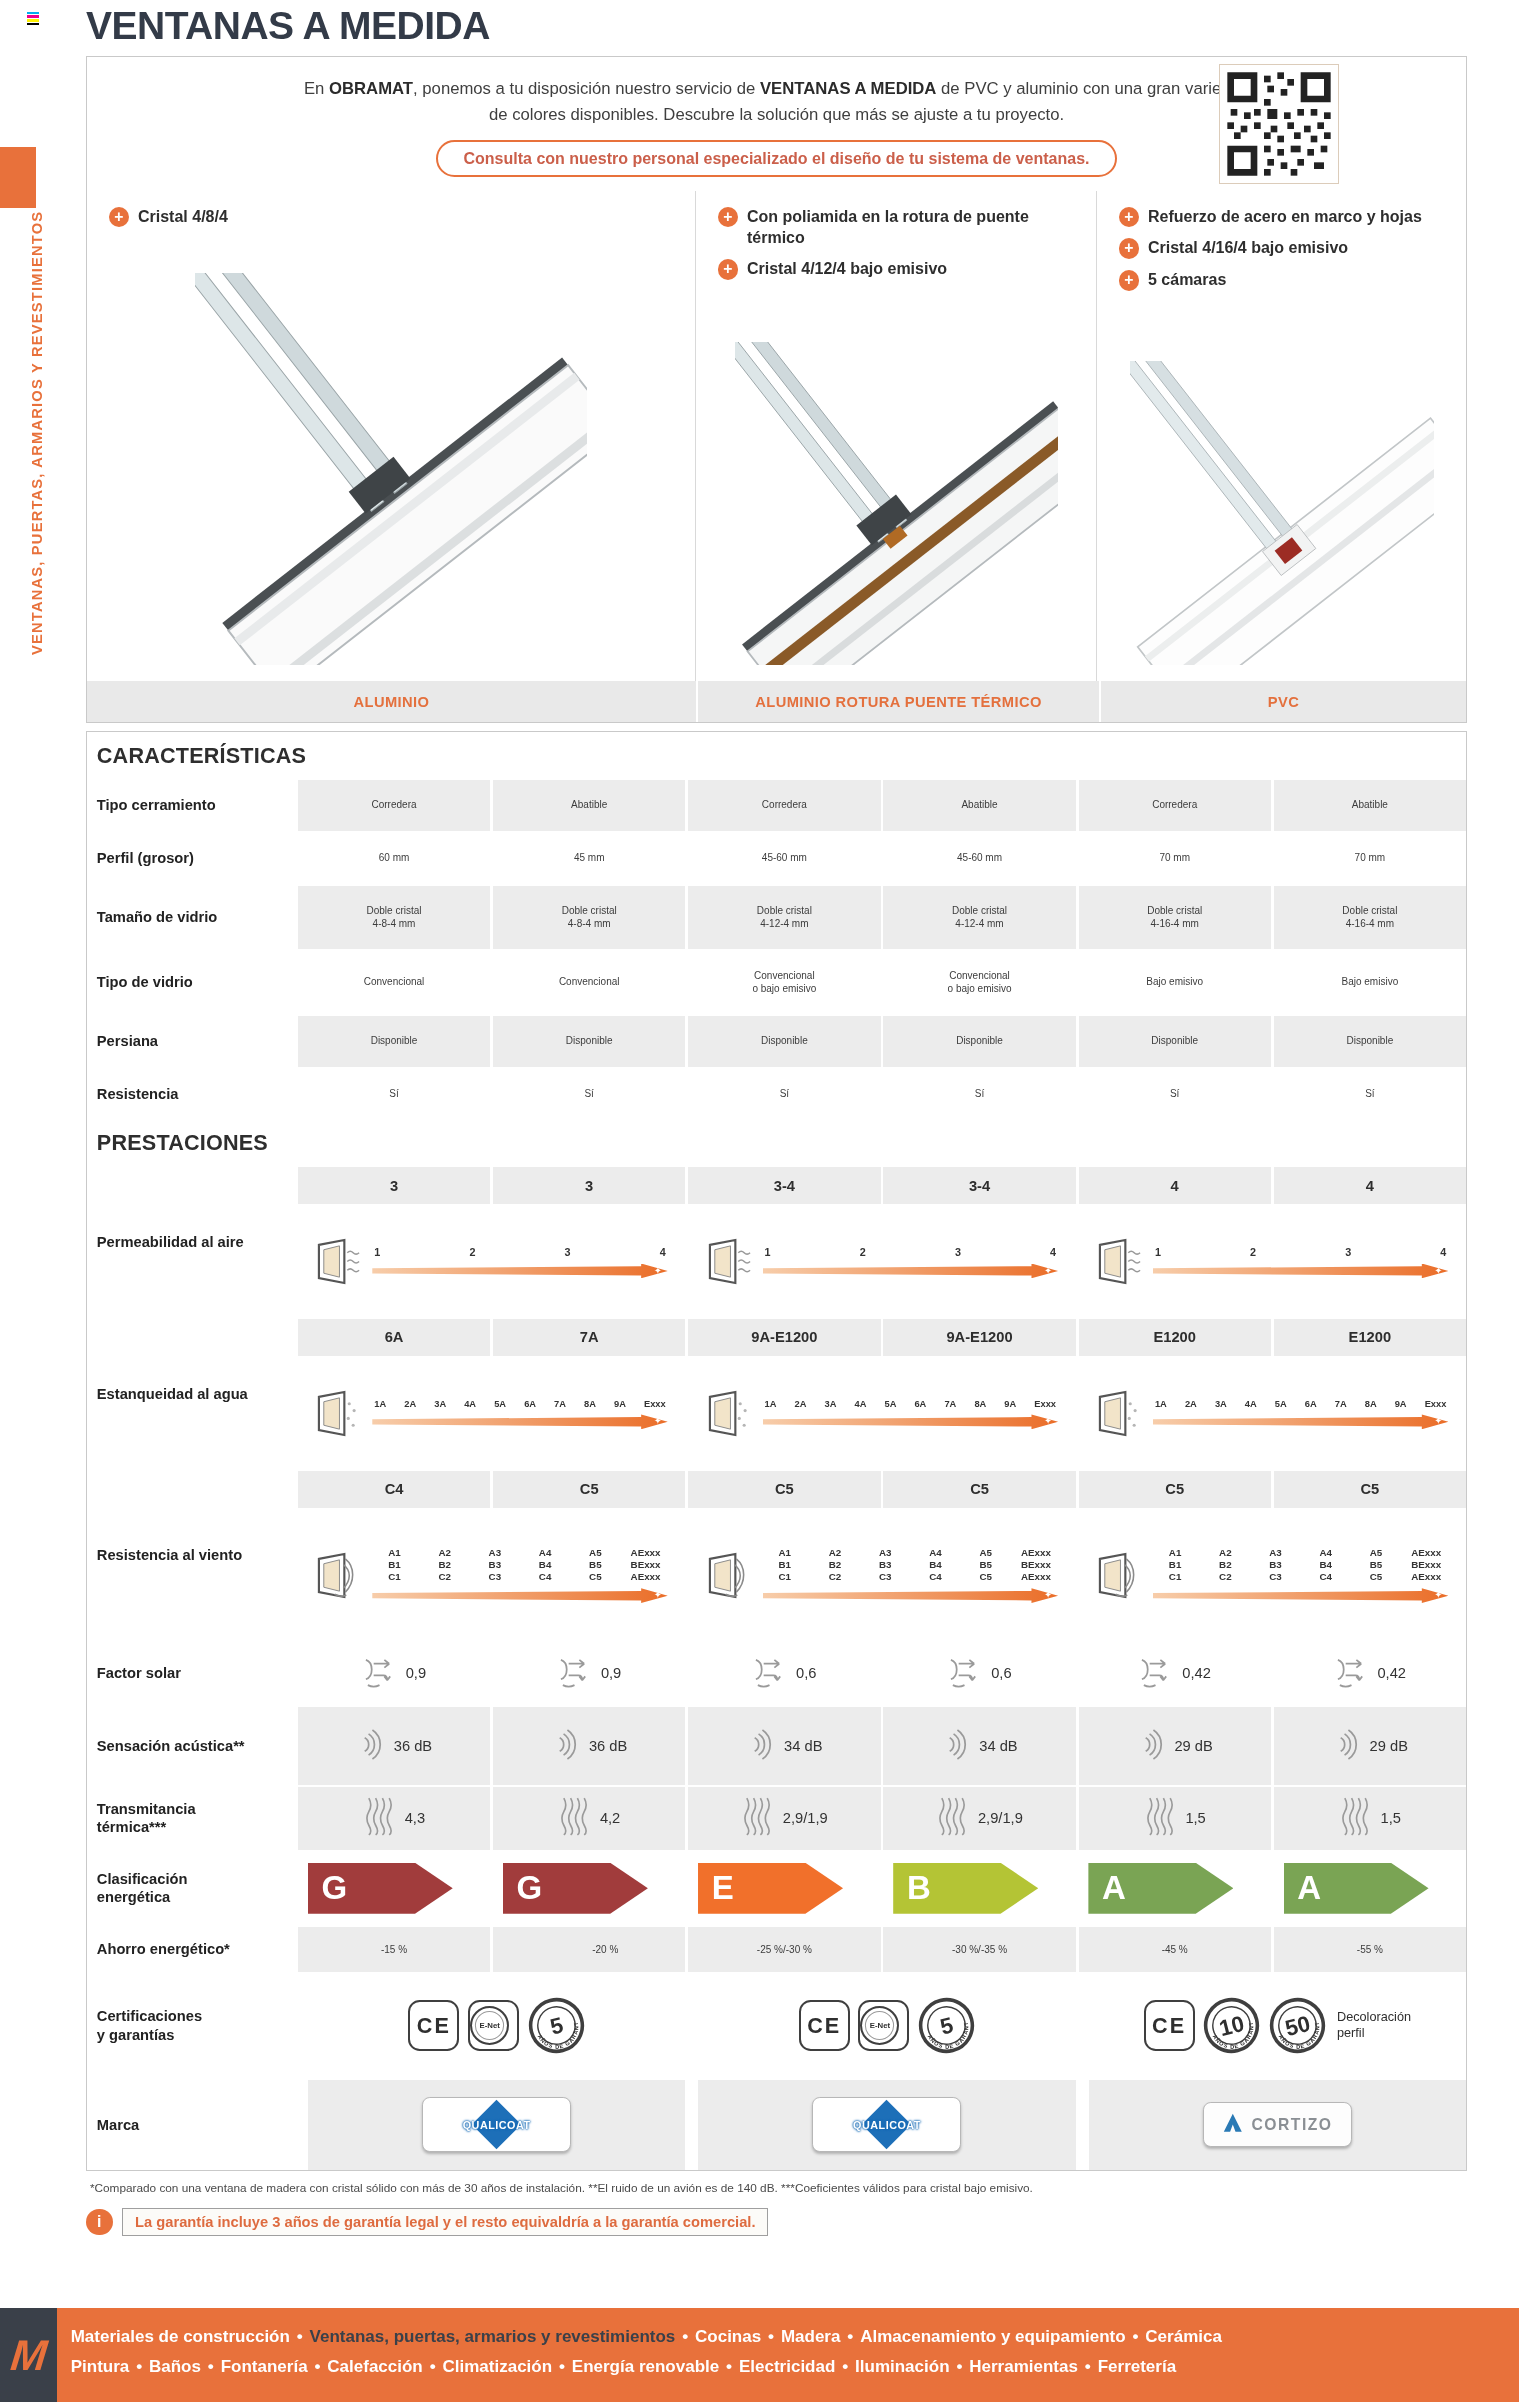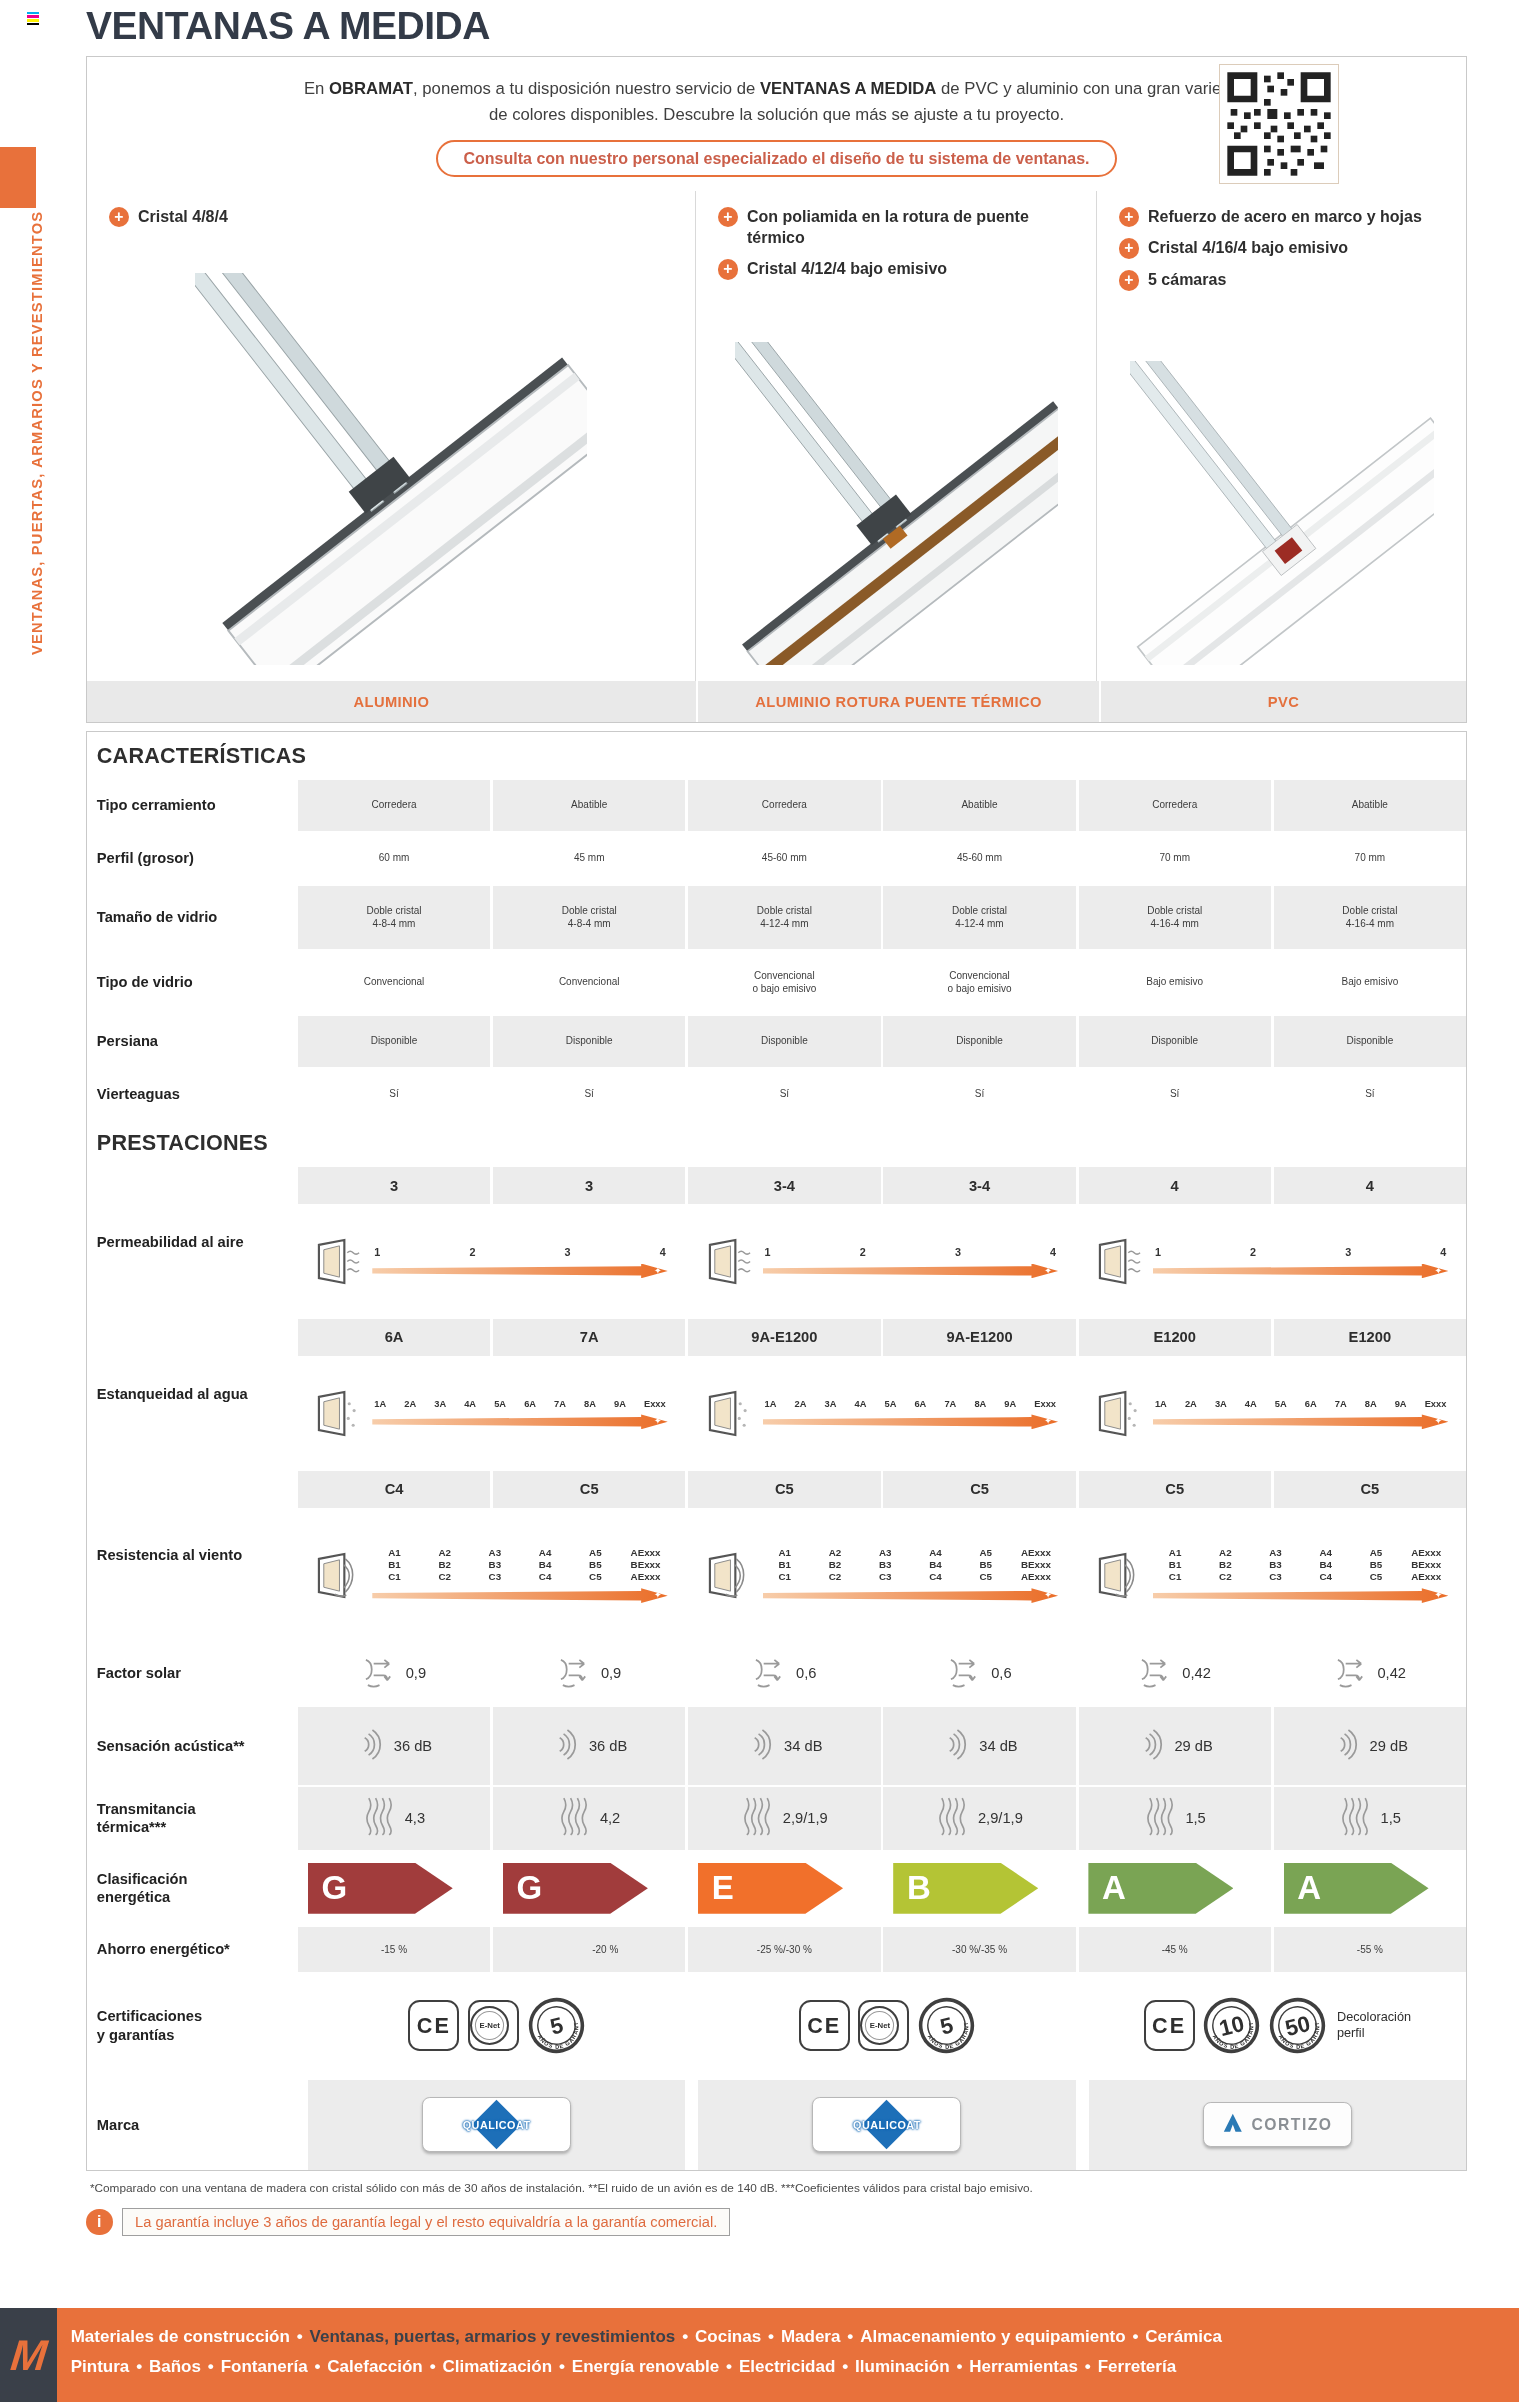--- a/index.html
+++ b/index.html
@@ -83,21 +83,21 @@
   .qtext{position:relative;color:#fff;font-weight:800;font-size:10.8px;letter-spacing:0.5px;
          text-shadow:0 0 2px #1d6fb8,0 0 2px #1d6fb8,0 0 2.9px #1d6fb8}
   .clogo{width:149px;height:45px;background:#fdfdfd;border:1px solid #b7b7b7;border-radius:7.8px;box-shadow:0 2px 2.9px rgba(0,0,0,.25);
          display:flex;align-items:center;justify-content:center;gap:7.8px}
   .ctext{color:#8a8f94;font-weight:800;font-size:15.7px;letter-spacing:1.5px}
   
   .footnote{font-size:11.8px;color:#4a4a4a;margin-top:9.8px;padding-left:3.9px}
   .warranty{margin-top:13.7px;display:flex;align-items:center;gap:9.8px}
   .info-ic{width:26.5px;height:26.5px;border-radius:50%;background:#e8713b;color:#fff;font-weight:800;font-size:15.7px;
            display:flex;align-items:center;justify-content:center;flex-shrink:0}
-  .wbox{border:1px solid #9f9f9f;padding:4.9px 11.8px;color:#de6b3f;font-weight:normal;font-size:14.7px;background:#fcfbf8}
+  .wbox{border:1px solid #9f9f9f;padding:4.9px 11.8px;color:#de6b3f;font-weight:bold;font-size:14.7px;background:#fcfbf8}
   footer{position:absolute;left:0;bottom:0;width:1519px;height:94px;background:#e8713b;display:flex}
   .flogo{width:57px;height:94px;background:#3a4049;display:flex;align-items:center;justify-content:center;flex-shrink:0}
   .flogo span{color:#e8713b;font-size:43px;font-weight:800;font-style:italic;transform:skewX(-6deg)}
   .flines{padding:13.7px 0 0 13.7px}
   .fline{line-height:30px;font-weight:bold;font-size:17px;color:#fff}
   .fsep{color:#fff;margin:0 6.9px}
   .fitem{color:#fff}
   .factive{color:#3a4049}
 </style>
 </head>
@@ -296,21 +296,21 @@
     <div class="crow">
         <div class="tlabel" style="white-space: pre-line;">Persiana</div>
         <div class="cell" style="white-space: pre-line;">Disponible</div>
         <div class="cell" style="white-space: pre-line;">Disponible</div>
         <div class="cell" style="white-space: pre-line;">Disponible</div>
         <div class="cell" style="white-space: pre-line;">Disponible</div>
         <div class="cell" style="white-space: pre-line;">Disponible</div>
         <div class="cell" style="white-space: pre-line;">Disponible</div>
       </div>
     <div class="crow w">
-        <div class="tlabel" style="white-space: pre-line;">Vierteaguas</div>
+        <div class="tlabel" style="white-space: pre-line;">Resistencia</div>
         <div class="cell" style="white-space: pre-line;">Sí</div>
         <div class="cell" style="white-space: pre-line;">Sí</div>
         <div class="cell" style="white-space: pre-line;">Sí</div>
         <div class="cell" style="white-space: pre-line;">Sí</div>
         <div class="cell" style="white-space: pre-line;">Sí</div>
         <div class="cell" style="white-space: pre-line;">Sí</div>
       </div>
 
     <div class="sechead">PRESTACIONES</div>
 

